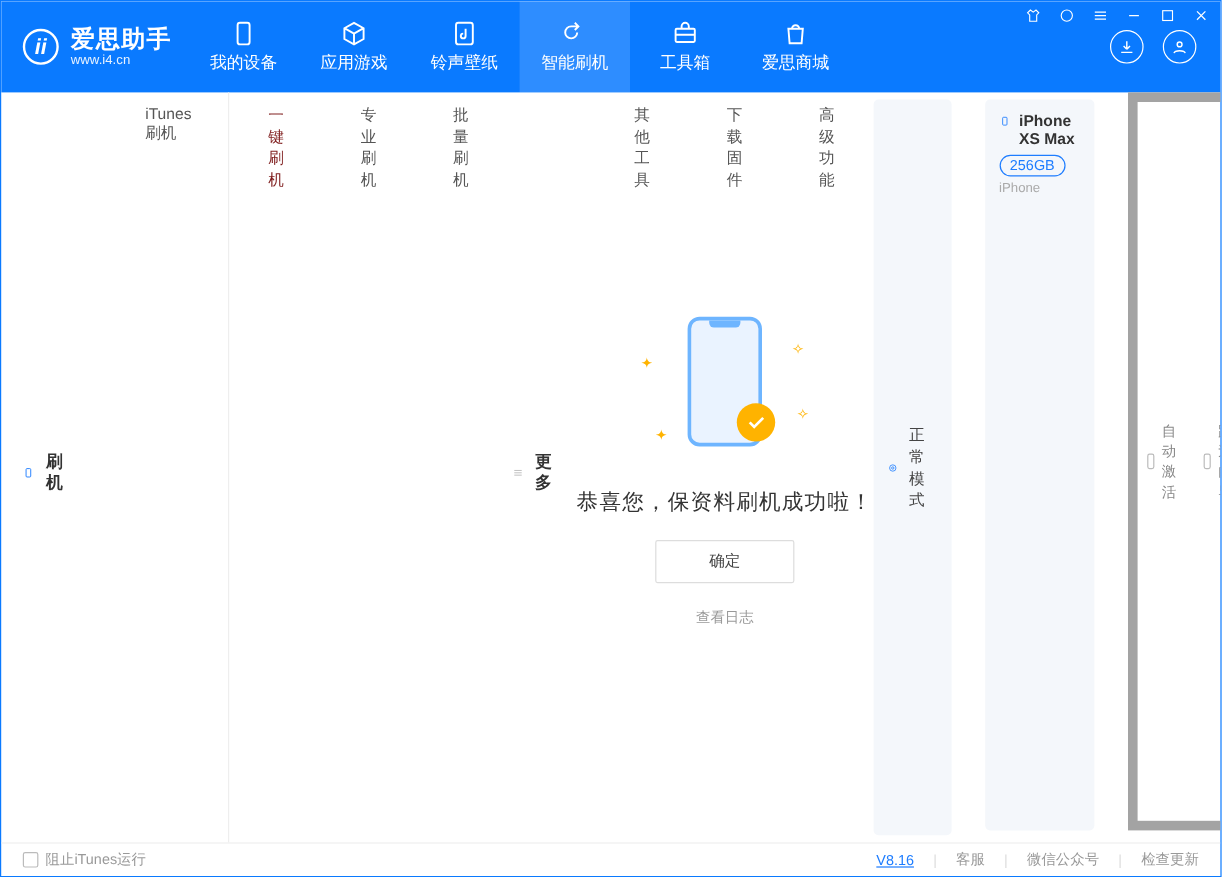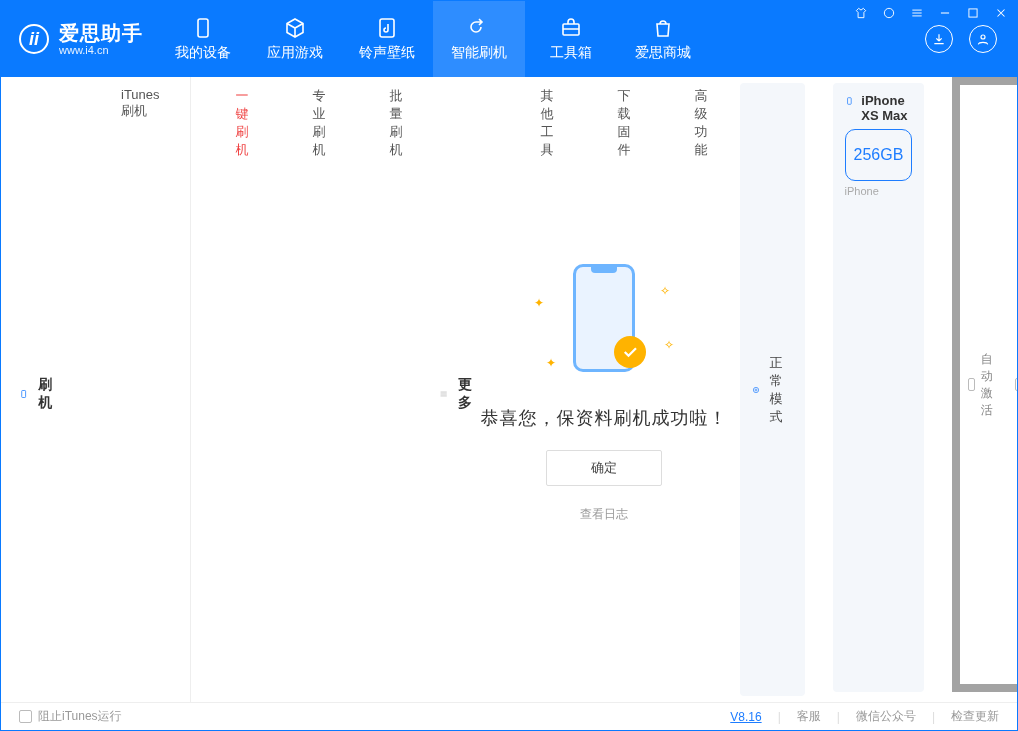--- a/index.html
+++ b/index.html
@@ -22,27 +22,27 @@
 .header-right { display: flex; align-items: center; gap: 16px; padding-right: 20px; }
 .circ-btn { width: 28px; height: 28px; border: 1.6px solid #fff; border-radius: 50%; display: flex; align-items: center; justify-content: center; cursor: pointer; }
 .circ-btn svg { width: 16px; height: 16px; stroke: #fff; fill: none; stroke-width: 1.8; }
 
 
 .body { display: flex; height: calc(100% - 76px - 28px); }
 .sidebar { width: 190px; border-right: 1px solid #eee; display: flex; flex-direction: row; }
 .side-group-hdr { display: flex; align-items: center; gap: 10px; padding: 18px 18px 10px; font-size: 14px; color: #333; font-weight: 600; }
 .side-group-hdr svg { width: 14px; height: 14px; }
 .side-item { padding: 10px 18px 10px 46px; font-size: 13px; color: #555; cursor: pointer; }
-.side-item.active { color: #ef4444; margin-left: 12px; }
+.side-item.active { color: #7f1d1d; }
 .side-spacer { flex: 1; }
 .side-card { margin: 6px 14px; background: #f4f7fb; border-radius: 4px; padding: 10px 12px; display: flex; align-items: center; gap: 10px; font-size: 13px; color: #444; }
 .side-card svg { width: 18px; height: 18px; }
 .dev-card { margin: 6px 14px 10px; background: #f4f7fb; border-radius: 4px; padding: 10px 12px; }
 .dev-row1 { display: flex; gap: 8px; font-weight: 700; color: #333; font-size: 13px; }
-.dev-badge { display: inline-block; border: 1px solid #1e7dff; color: #1e7dff; border-radius: 10px; font-size: 16px; padding: 16px 8px; margin-top: 6px; }
+.dev-badge { display: inline-block; border: 1px solid #1e7dff; color: #1e7dff; border-radius: 10px; font-size: 12px; padding: 1px 8px; margin-top: 6px; }
 .dev-sub { color: #aaa; font-size: 11px; margin-top: 4px; }
 .opt-box { margin: 0 14px 10px; border: 8px solid #a3a3a3; padding: 9px 8px; display: flex; gap: 16px; }
 .chk { display: flex; align-items: center; gap: 6px; font-size: 12px; color: #888; cursor: pointer; }
 .chk-box { width: 13px; height: 13px; border: 1px solid #bbb; border-radius: 2px; }
 
 
 .main { flex: 1; display: flex; flex-direction: column; align-items: center; justify-content: center; gap: 20px; }
 .illus { position: relative; width: 160px; height: 130px; }
 .phone { position: absolute; left: 50%; top: 8px; transform: translateX(-50%); width: 62px; height: 108px; border: 3px solid #6eb5ff; border-radius: 10px; background: #eaf3ff; }
 .notch { position: absolute; top: 0; left: 50%; transform: translateX(-50%); width: 26px; height: 6px; background: #6eb5ff; border-radius: 0 0 4px 4px; }

